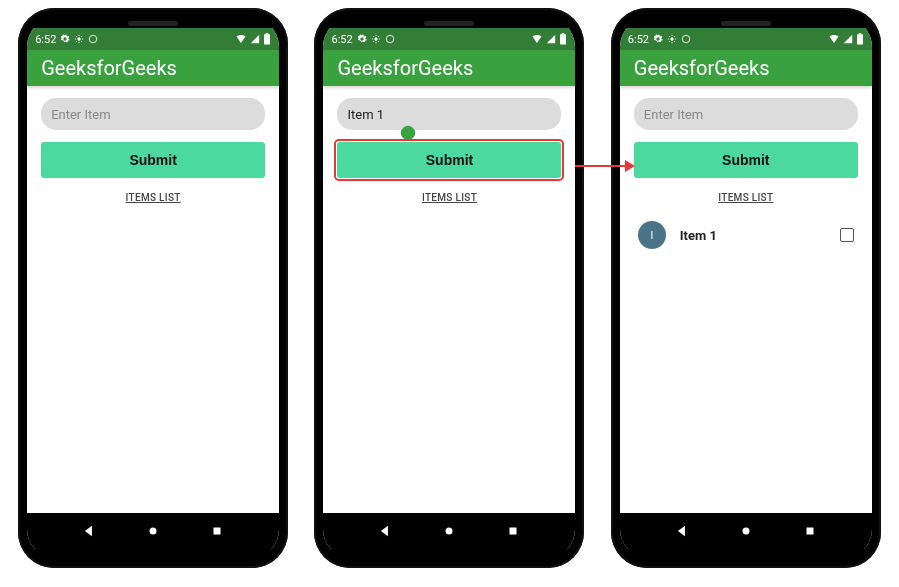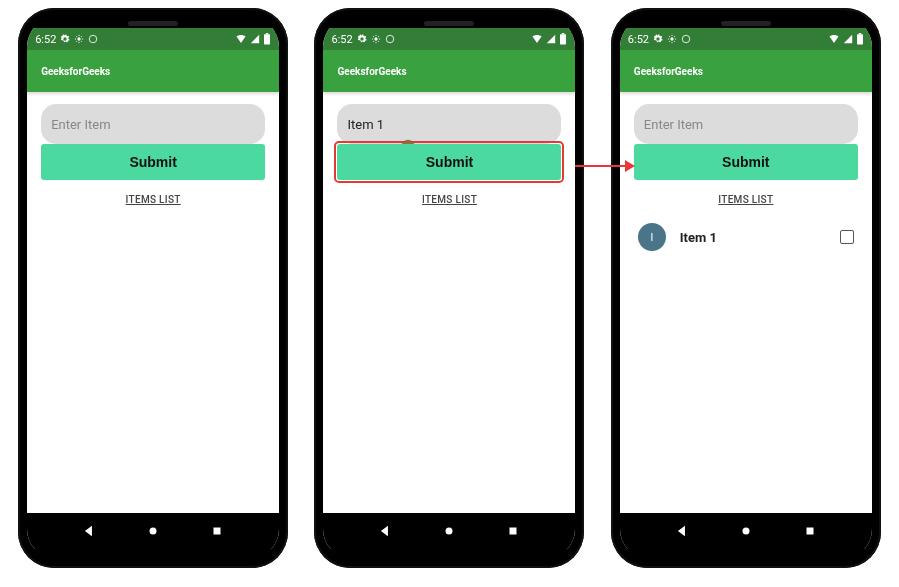--- a/index.html
+++ b/index.html
@@ -59,42 +59,42 @@
     display: flex;
     align-items: center;
     justify-content: space-between;
     padding: 0 8px;
     font-size: 11px;
     font-weight: 400;
   }
   .status-left { display: flex; align-items: center; gap: 4px; }
   .status-right { display: flex; align-items: center; gap: 3px; }
   .app-bar {
-    height: 42px;
+    height: 36px;
     background: #3aa13f;
     color: #fff;
     display: flex;
     align-items: center;
     padding: 0 14px;
-    font-size: 10px;
-    font-weight: 700;
+    font-size: 20px;
+    font-weight: 400;
     box-shadow: 0 2px 3px rgba(0,0,0,0.15);
     position: relative;
     z-index: 2;
   }
   .content {
     flex: 1;
     background: #fff;
     padding: 12px 14px 0 14px;
     display: flex;
     flex-direction: column;
   }
   .input-field {
     width: 100%;
-    height: 40px;
+    height: 32px;
     background: #dcdcdc;
     border: none;
     border-radius: 15px;
     padding: 0 10px;
     font-size: 13px;
     color: #555;
     display: flex;
     align-items: center;
     position: relative;
   }
@@ -104,20 +104,21 @@
     position: absolute;
     left: 64px;
     bottom: -10px;
     width: 14px;
     height: 14px;
     background: #3aa13f;
     border-radius: 50% 50% 60% 50%;
     transform: rotate(45deg);
   }
   .submit-btn {
+    margin-top: 12px;
     width: 100%;
     height: 36px;
     background: #4cd9a0;
     border: none;
     border-radius: 3px;
     font-size: 14px;
     font-weight: 700;
     color: #111;
     display: flex;
     align-items: center;

